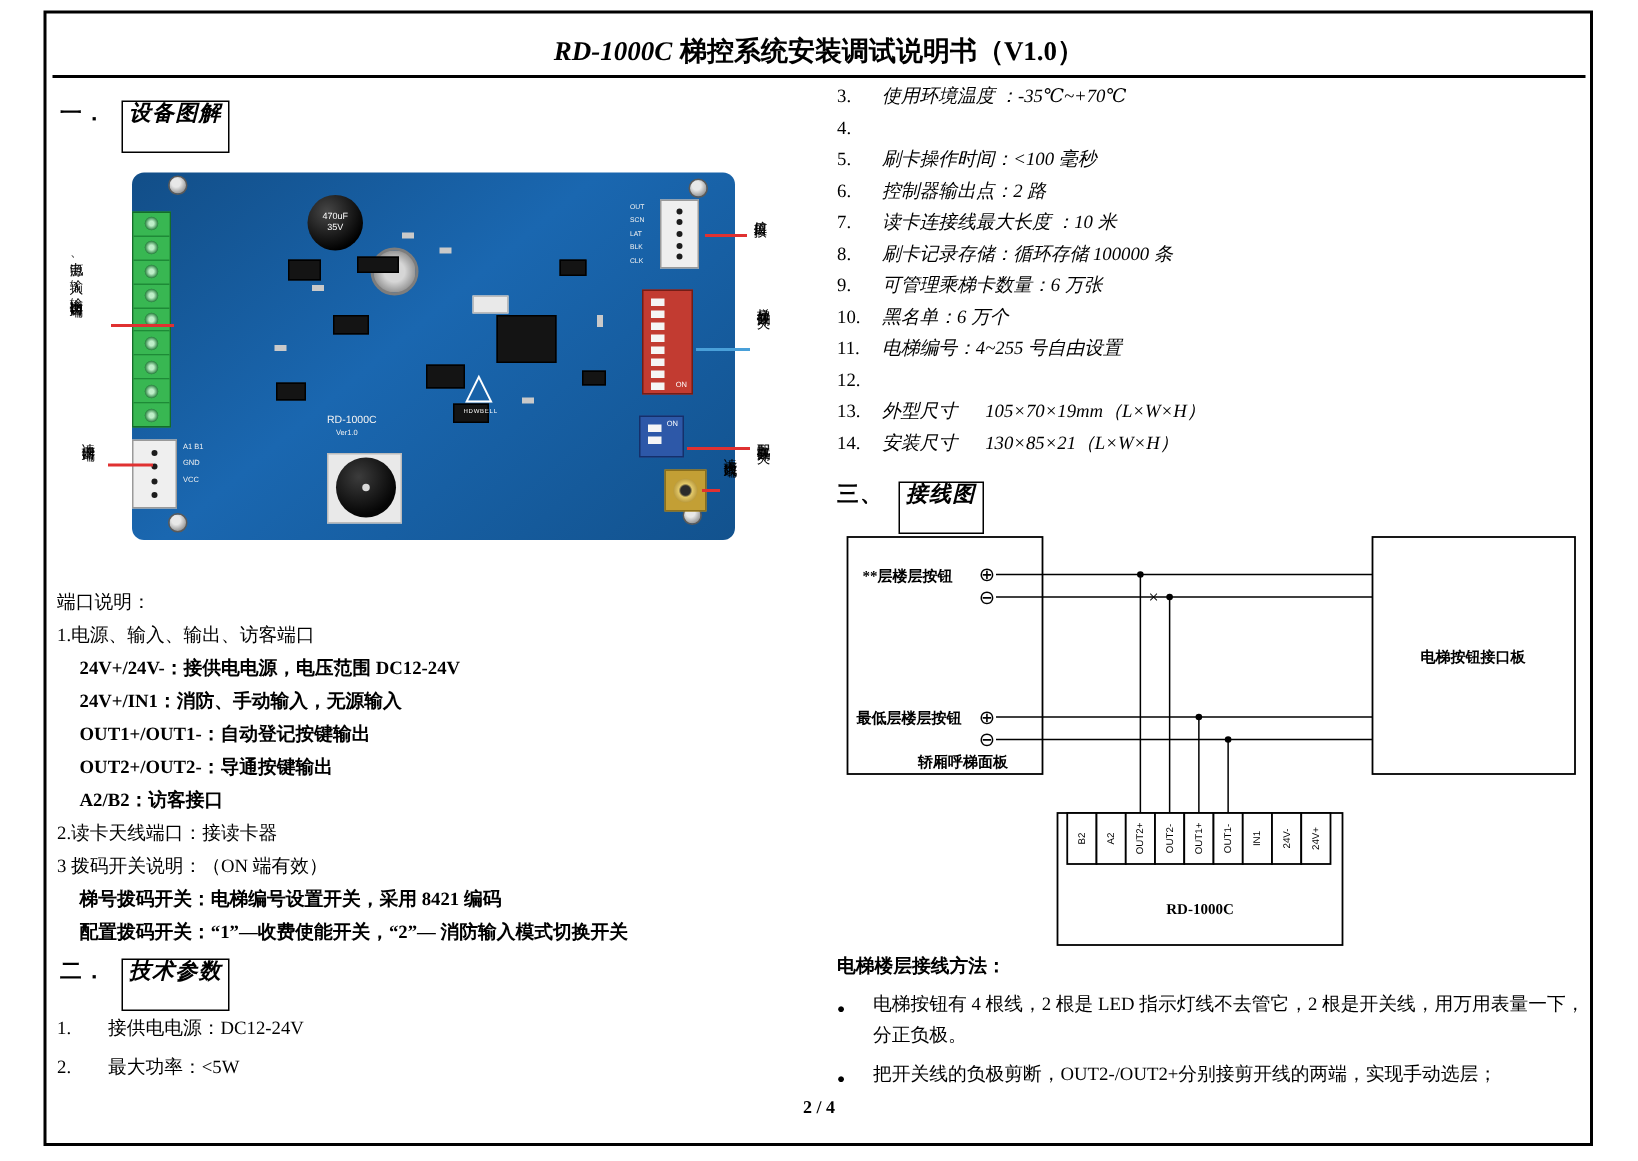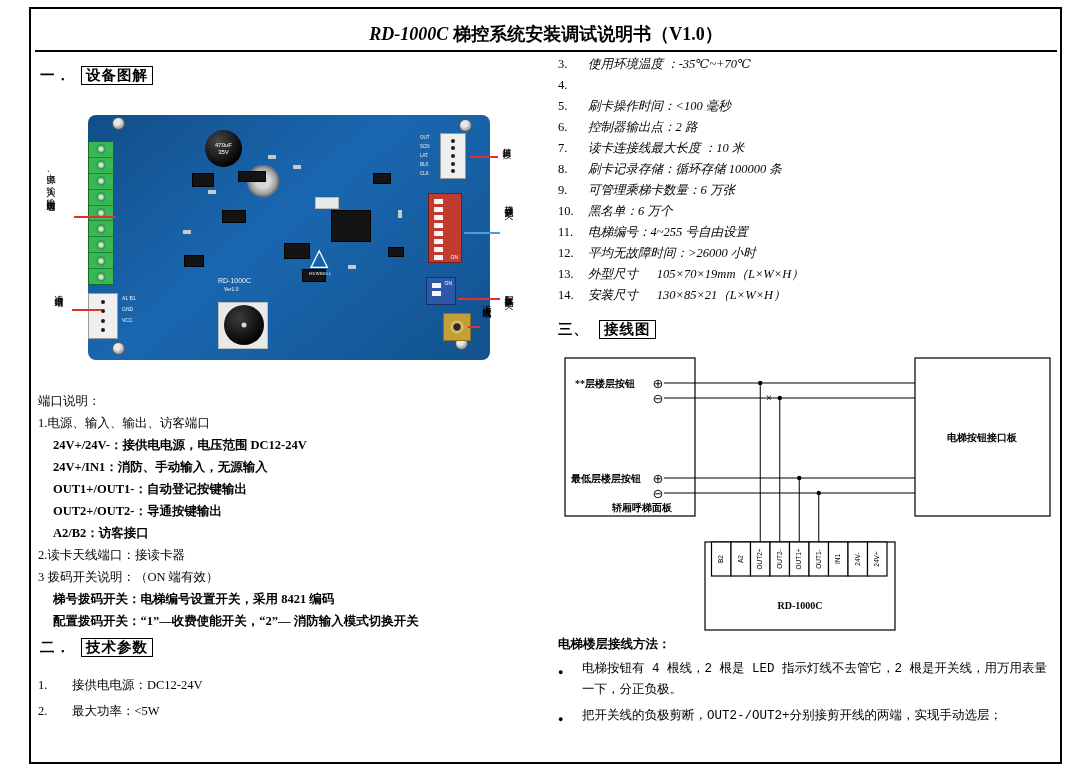--- a/index.html
+++ b/index.html
@@ -5,21 +5,21 @@
 *{margin:0;padding:0;box-sizing:border-box;}
 html,body{width:1092px;height:774px;}
 body{background:#fff;font-family:"Liberation Serif","DejaVu Serif",serif;color:#000;position:relative;}
 .page{position:absolute;left:0;top:0;width:1092px;height:774px;background:#fff;overflow:hidden;}
 .frame{position:absolute;left:29px;top:7px;width:1033px;height:757px;border:2px solid #000;}
 .doc-title{position:absolute;top:22px;left:0;width:100%;text-align:center;font-size:18px;font-weight:bold;}
 .doc-title .model{font-style:italic;margin-right:5px;}
 .title-rule{position:absolute;top:50px;left:35px;width:1022px;height:2px;background:#000;}
 .sec-head{position:absolute;font-size:14.5px;font-weight:bold;letter-spacing:1px;}
 .sec-head .sec-num{margin-right:10px;}
-.sec-head .boxed{border:1.5px solid #000;padding:0 4px 1px 4px;}
+.sec-head .boxed{border:1.5px solid #000;padding:0 4px 17px 4px;font-style:italic;}
 
 .figure{position:absolute;left:38px;top:112px;width:480px;height:258px;}
 .board{position:absolute;left:50px;top:3px;width:402px;height:245px;background:linear-gradient(140deg,#124e88 0%,#1a67b0 45%,#12528e 100%);border-radius:8px;}
 .screw{position:absolute;width:13px;height:13px;border-radius:50%;background:radial-gradient(circle at 40% 35%,#e8e8e8 0 30%,#a8a8a8 65%,#6f6f6f);border:1px solid #5a5a5a;}
 .greenblock{position:absolute;display:flex;flex-direction:column;background:#2ca344;border:1px solid #146c2a;}
 .gcell{flex:1;position:relative;background:#38b752;border-bottom:1px solid #1e8a37;}
 .gcell:last-child{border-bottom:none;}
 .gcell::after{content:"";position:absolute;left:50%;top:50%;width:9px;height:9px;transform:translate(-50%,-50%);border-radius:50%;background:radial-gradient(circle,#bdeec8 0 25%,#15702c 75%);}
 .wconn{position:absolute;background:#efefef;border:1px solid #9a9a9a;display:flex;flex-direction:column;align-items:center;justify-content:space-around;padding:3px 0;}
 .pin{width:4px;height:4px;border-radius:50%;background:#1c1c1c;}
@@ -63,21 +63,21 @@
 .wdot{fill:#000;}
 .wt{font-size:10px;font-weight:bold;fill:#000;}
 .wt-mid{text-anchor:middle;}
 .term-t{font-size:6.5px;fill:#000;text-anchor:middle;font-family:"Liberation Sans",sans-serif;}
 .sym{font-size:13px;text-anchor:middle;font-family:"DejaVu Sans",sans-serif;fill:#000;}
 .cut{font-size:12px;text-anchor:middle;fill:#000;}
 .method-title{position:absolute;left:558px;top:636px;font-size:12.5px;font-weight:bold;}
 .bullets{position:absolute;left:558px;top:659px;width:500px;font-size:12.5px;line-height:21px;}
 .bullet-row{display:flex;margin-bottom:5px;}
 .bullet-marker{flex:0 0 24px;font-size:9px;padding-top:3px;}
-.bullet-text{flex:1;font-family:Liberation Mono, monospace;}
+.bullet-text{flex:1;}
 .footer{position:absolute;left:0;top:731px;width:100%;text-align:center;font-size:12px;font-weight:bold;}
 </style>
 </head>
 <body>
 
 <div class="page">
   <div class="frame"></div>
 
   <div class="doc-title">
     <span class="model">RD-1000C</span><span>梯控系统安装调试说明书（V1.0）</span>
@@ -254,21 +254,20 @@
     <div class="spec-row">
         <span class="num">10.</span>
         <span class="txt">黑名单：6 万个</span>
       </div>
     <div class="spec-row">
         <span class="num">11.</span>
         <span class="txt">电梯编号：4~255 号自由设置</span>
       </div>
     <div class="spec-row">
         <span class="num">12.</span>
-        <span class="txt">平均无故障时间：&gt;26000 小时</span>
       </div>
     <div class="spec-row">
         <span class="num">13.</span>
         <span class="txt">外型尺寸      105×70×19mm（L×W×H）</span>
       </div>
     <div class="spec-row">
         <span class="num">14.</span>
         <span class="txt">安装尺寸      130×85×21（L×W×H）</span>
       </div>
   </div>
@@ -332,13 +331,14 @@
     <div class="bullet-row">
       <span class="bullet-marker">●</span>
       <span class="bullet-text">电梯按钮有 4 根线，2 根是 LED 指示灯线不去管它，2 根是开关线，用万用表量一下，分正负极。</span>
     </div>
     <div class="bullet-row">
       <span class="bullet-marker">●</span>
       <span class="bullet-text">把开关线的负极剪断，OUT2-/OUT2+分别接剪开线的两端，实现手动选层；</span>
     </div>
   </div>
 
+  <div class="footer">2 / 4</div>
 </div>
 
 </body></html>

